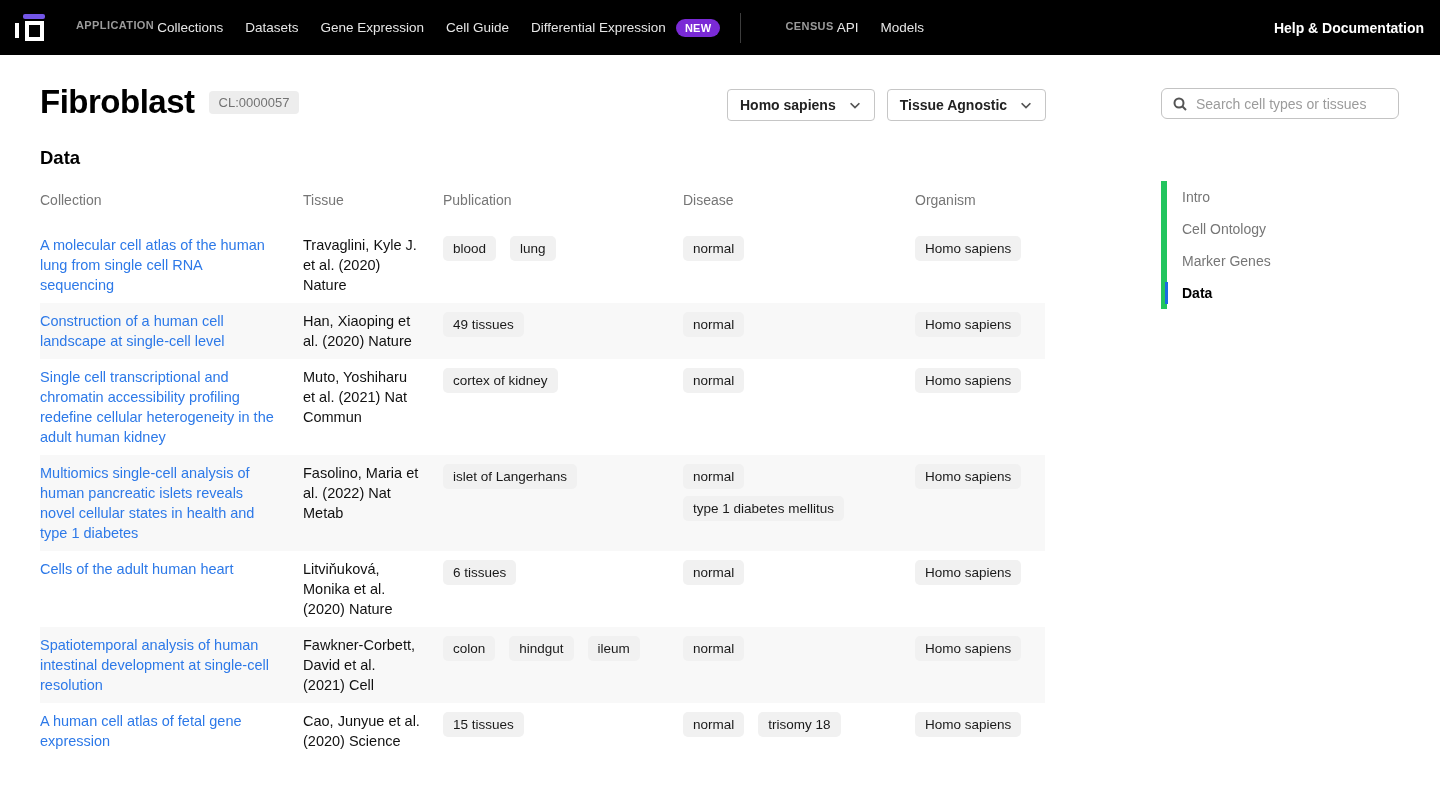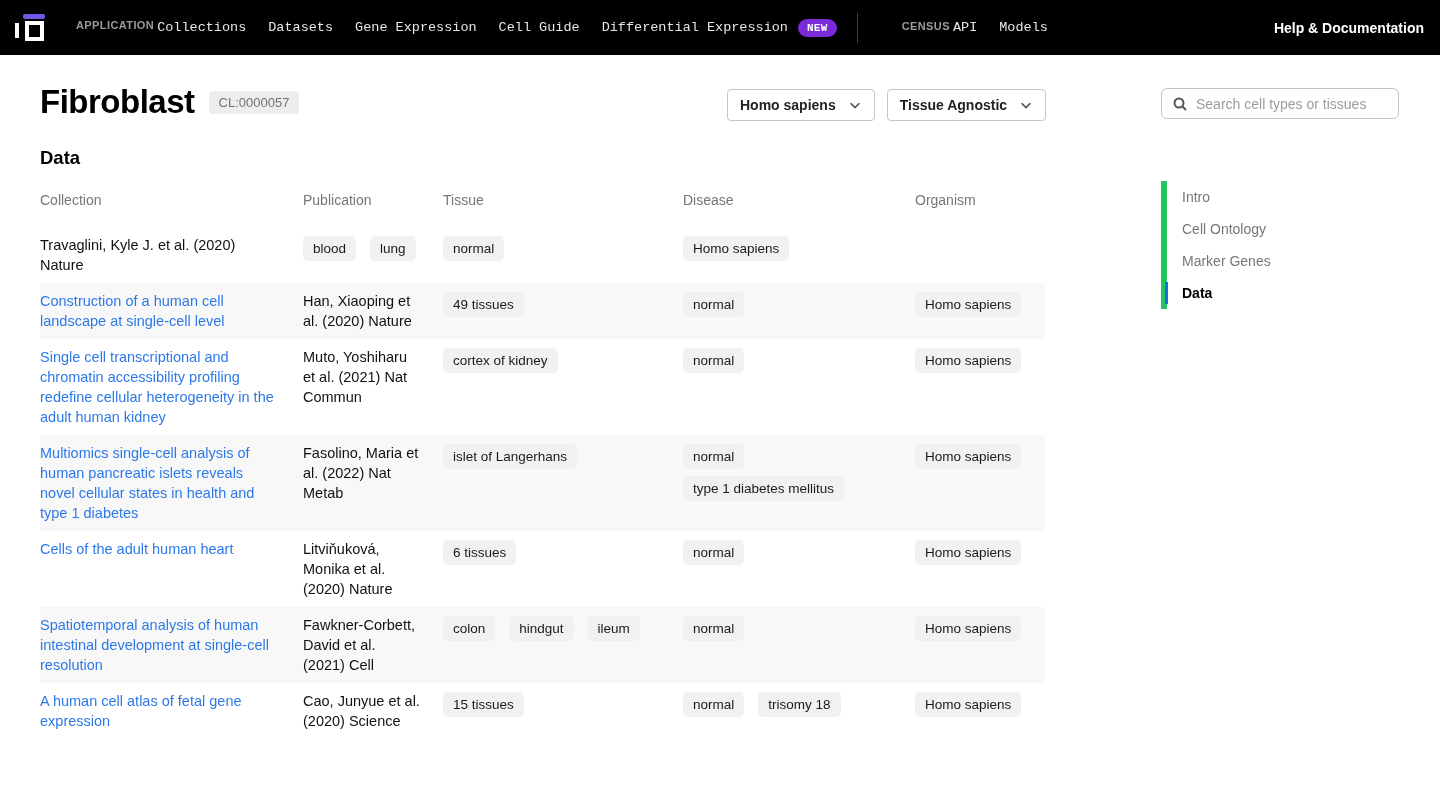--- a/index.html
+++ b/index.html
@@ -8,21 +8,21 @@
 
   
   .topnav { height:55px; background:#000; display:flex; align-items:center; padding:0 16px 0 12px; }
   .logo { position:relative; width:38px; height:40px; flex:0 0 auto; cursor:pointer; }
   .logo .bar-top { position:absolute; left:11px; top:6px; width:22px; height:5px; background:#7356E8; border-radius:2px; }
   .logo .sq { position:absolute; left:13px; top:13px; width:19px; height:20px; border:4px solid #fff; }
   .logo .bar-side { position:absolute; left:3px; top:15px; width:4px; height:15px; background:#fff; }
 
   .nav-group { margin-left:26px; display:flex; flex-direction:row; gap:3px; }
   .nav-group-label { font-size:11px; font-weight:600; letter-spacing:.4px; color:#9B9B9B; text-transform:uppercase; }
-  .nav-links { display:flex; align-items:center; gap:22px;font-family:Liberation Mono, monospace; }
+  .nav-links { display:flex; align-items:center; gap:22px; }
   .nav-link { font-size:13.5px; font-weight:500; color:#E6E6E6; cursor:pointer; white-space:nowrap; }
   .new-badge { margin-left:-12px; background:#7A2AD6; color:#fff; font-size:11px; font-weight:700;
     letter-spacing:.3px; padding:3px 9px; border-radius:10px; }
   .nav-divider { width:1px; height:30px; background:#3d3d3d; margin:0 18px 0 20px; }
   .nav-spacer { flex:1; }
   .help-link { color:#fff; font-size:14px; font-weight:600; cursor:pointer; }
 
   
   .content { position:relative; width:1440px; height:742px; }
 
@@ -130,27 +130,30 @@
         <line x1="10.5" y1="10.5" x2="14" y2="14"></line>
     </svg>
     <input type="text" placeholder="Search cell types or tissues" style="">
   </div>
 
   <h2 class="section-title">Data</h2>
 
   <div class="data-table">
     <div class="trow thead" id="table-head">
         <div class="tcell">Collection</div>
+        <div class="tcell">Tissue</div>
         <div class="tcell">Publication</div>
-        <div class="tcell">Tissue</div>
         <div class="tcell">Disease</div>
         <div class="tcell">Organism</div>
       </div>
     <div class="tbody" id="table-body">
         <div class="trow">
+    <div class="tcell">
+      <a class="collection-link">A molecular cell atlas of the human lung from single cell RNA sequencing</a>
+    </div>
     <div class="tcell">Travaglini, Kyle J. et al. (2020) Nature</div>
     <div class="tcell">
             <div class="chips">
               <span class="chip">blood</span>
               <span class="chip">lung</span>
             </div>
           </div>
     <div class="tcell">
             <div class="chips narrow">
               <span class="chip">normal</span>

